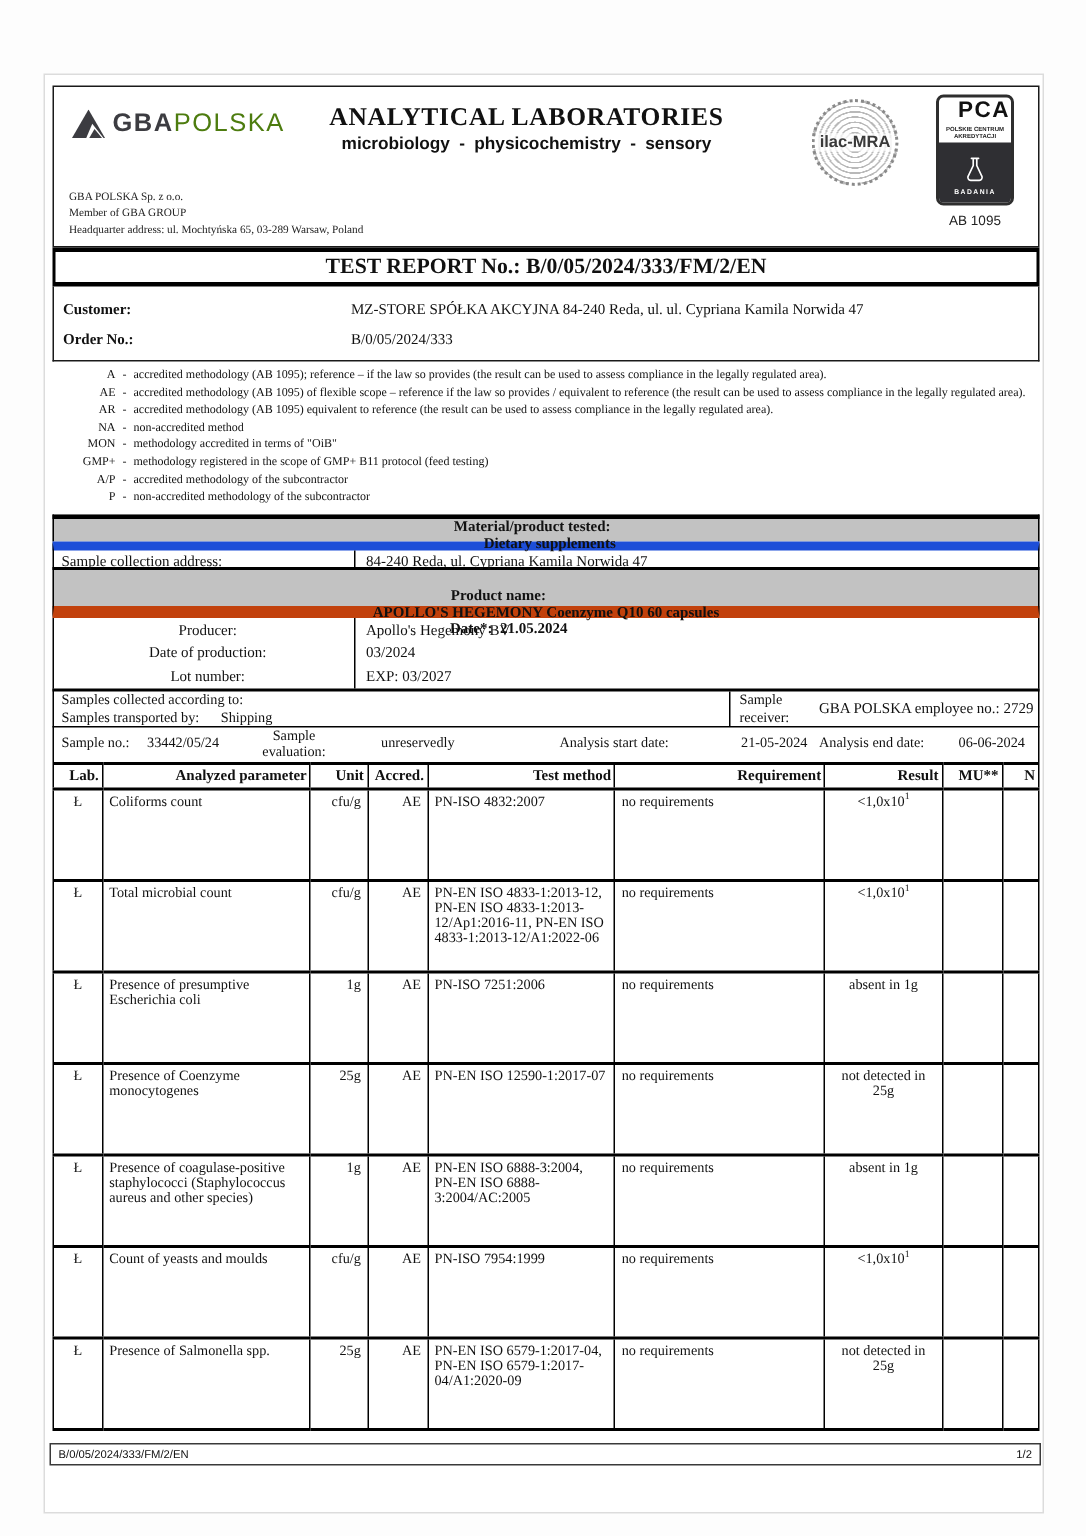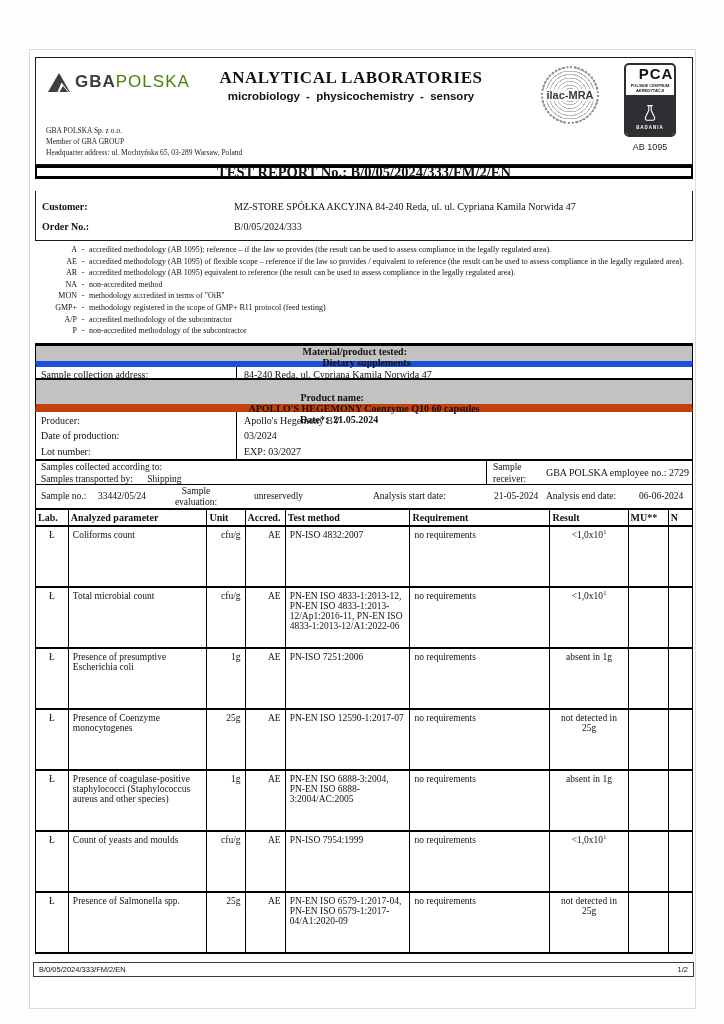--- a/index.html
+++ b/index.html
@@ -31,21 +31,21 @@
              border-radius:5px; background:#fff; overflow:hidden; text-align:center; }
   .pca-name { font-family:"Liberation Sans", sans-serif; font-weight:bold; font-size:15px; letter-spacing:1px; line-height:1.1; margin-top:1px;padding-left:12px;}
   .pca-sub { font-family:"Liberation Sans", sans-serif; font-size:4px; font-weight:bold; line-height:1.3; color:#222; }
   .pca-dark { margin-top:2px; height:44px; background:#2f2f33; display:flex; flex-direction:column;
               align-items:center; justify-content:center; gap:2px; }
   .pca-badania { font-family:"Liberation Sans", sans-serif; font-size:4.5px; font-weight:bold; color:#fff; letter-spacing:1px; }
   .pca-cert { position:absolute; left:588px; top:84px; width:52px; text-align:center;
               font-family:"Liberation Sans", sans-serif; font-size:9px; color:#222; }
 
   
-  .title-box { position:absolute; top:108px; left:0; width:658px; height:14px;
+  .title-box { position:absolute; top:108px; left:0; width:658px; height:26px;
                border:2px solid #000; border-top-width:3px; border-bottom-width:3px;
                display:flex; align-items:center; justify-content:center; }
   .title-text { font-size:14.5px; font-weight:bold; }
   .customer-box { position:absolute; top:134px; left:0; width:658px; height:50px;
                   border:1.5px solid #1a1a1a; border-top:none; padding:5px 0 0 6px; }
   .kv-row { display:flex; height:20px; align-items:center; font-size:10px; }
   .kv-label { width:192px; font-weight:bold; }
 
   
   .legend { position:absolute; top:187px; left:0; width:658px; font-size:8px; line-height:11.6px; }
@@ -62,39 +62,39 @@
   .material-row .mlabel { width:128px; }
   .address-row { border-top:6px solid #1d4ed8; height:17px; display:flex; align-items:stretch;justify-content:space-between; }
   .address-row .alabel { width:201px; border-right:1px solid #000; padding:2px 0 0 5px; }
   .address-row .avalue { flex:1; padding:2px 0 0 7px; }
   .product-row { border-top:2px solid #000; border-bottom:8px solid #c2410c; height:19px;
                  display:flex; align-items:center; padding:12px 5px; }
   .product-row .plabel { width:127px; }
   .product-row .pvalue { flex:1; }
   .product-row .pdate { width:128px; }
   .producer-block { display:flex; border-left:1px solid #000; border-right:1px solid #000; font-size:10px; height:47px; }
-  .producer-labels { width:201px; border-right:1px solid #000; padding:1px 0 4px 5px; line-height:15.3px; }
+  .producer-labels { width:201px; border-right:1px solid #000; padding:1px 0 4px 5px; line-height:15.3px;text-align:center; }
   .producer-values { flex:1; padding:1px 0 0 7px; line-height:15.3px; }
   .samples-row { border-top:2px solid #000; height:25px; display:flex; font-size:9.5px; }
   .samples-left { width:450px; padding:1px 0 0 5px; line-height:11.5px; }
   .samples-ship-label { display:inline-block; }
   .samples-ship-value { display:inline-block; margin-left:12px; }
   .receiver-label { width:56px; border-left:1px solid #000; padding:1px 0 0 6px; line-height:11.5px; }
   .receiver-value { flex:1; display:flex; align-items:center; justify-content:flex-end; padding-right:3px; font-size:10px; }
   .sampleno-row { border-top:1px solid #000; height:24px; position:relative; font-size:9.5px; }
   .sampleno-row span { position:absolute; top:6px; white-space:nowrap; }
   .sn-l1 { left:5px; }  .sn-v1 { left:62px; }
   .sn-l2 { left:133px; width:54px; top:1px !important; line-height:11px; white-space:normal !important; text-align:center; }
   .sn-v2 { left:218px; }
   .sn-l3 { left:337px; } .sn-v3 { left:458px; }
   .sn-l4 { left:510px; } .sn-v4 { left:603px; }
 
   table.results { width:658px; border-collapse:collapse; table-layout:fixed; font-size:9.5px; }
   table.results th, table.results td { border:1px solid #000; padding:3px 4px; vertical-align:top; }
-  table.results th { font-size:10px; font-weight:bold; text-align:left; padding:2px;
+  table.results th { font-size:10px; font-weight:bold; text-align:right; padding:2px;
                      border-top:2px solid #000; border-bottom:2px solid #000; }
   table.results td { border-top:2px solid #000; }
   table.results tr:last-child td { border-bottom:2px solid #000; }
   table.results tbody tr { height:61px; }
   td.c-lab { text-align:center; vertical-align:middle; }
   td.c-unit, td.c-accred { text-align:right; }
   td.c-result { text-align:center; }
   sup { font-size:6.5px; vertical-align:super; line-height:0; }
 
   

